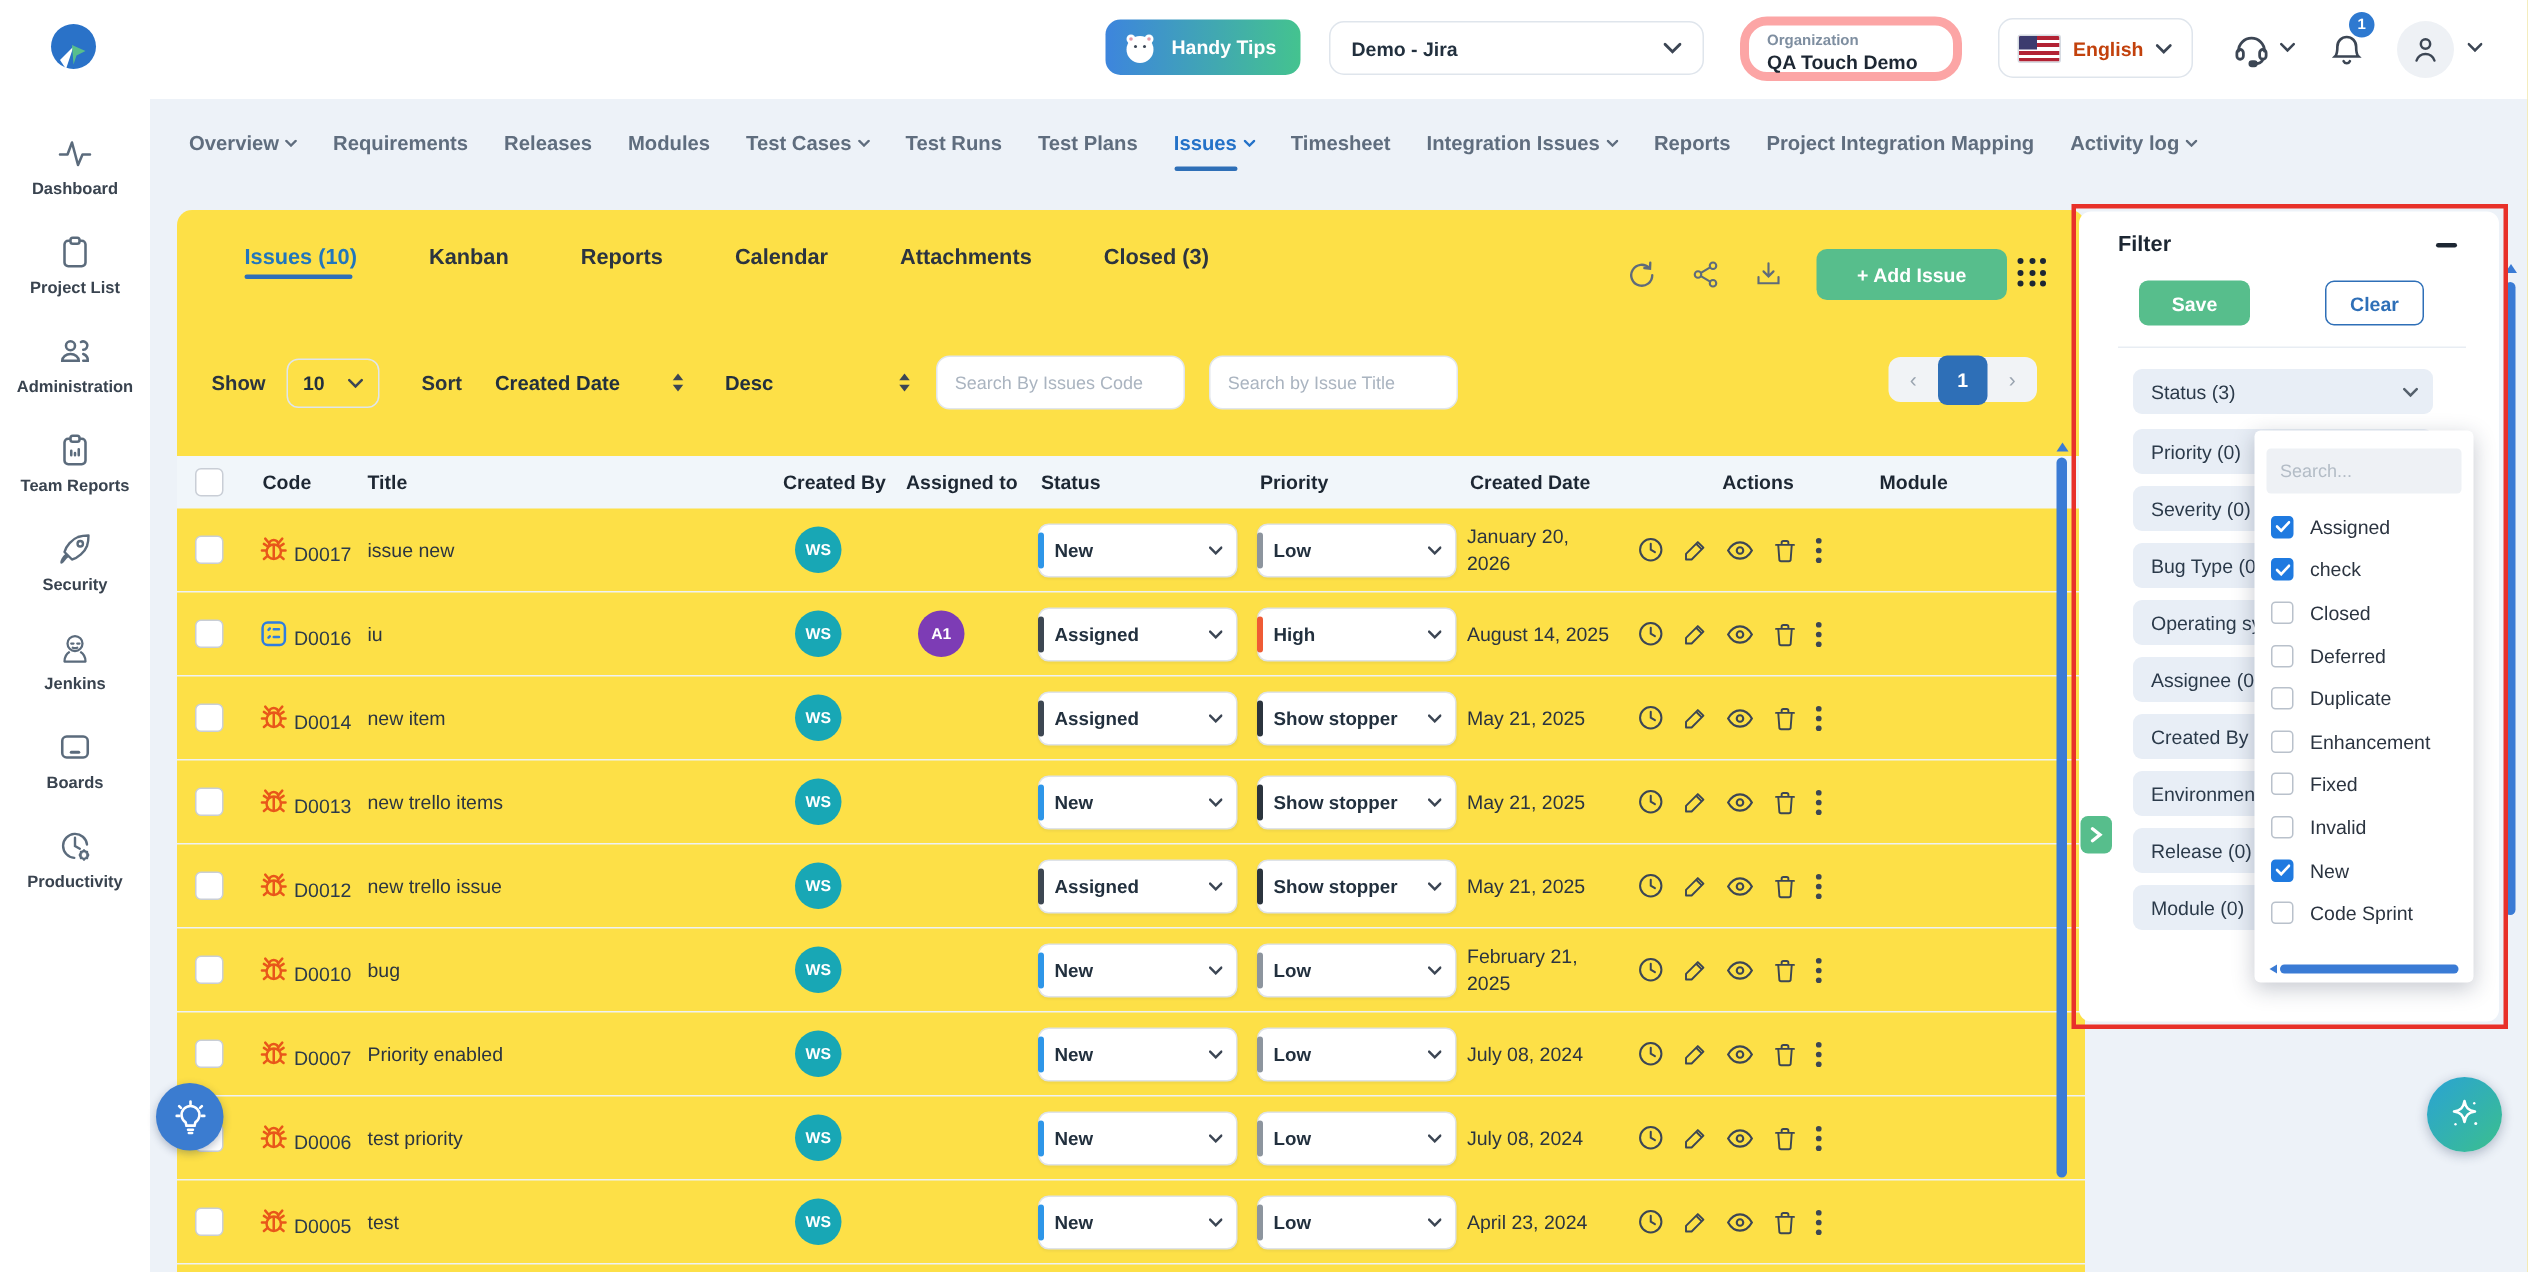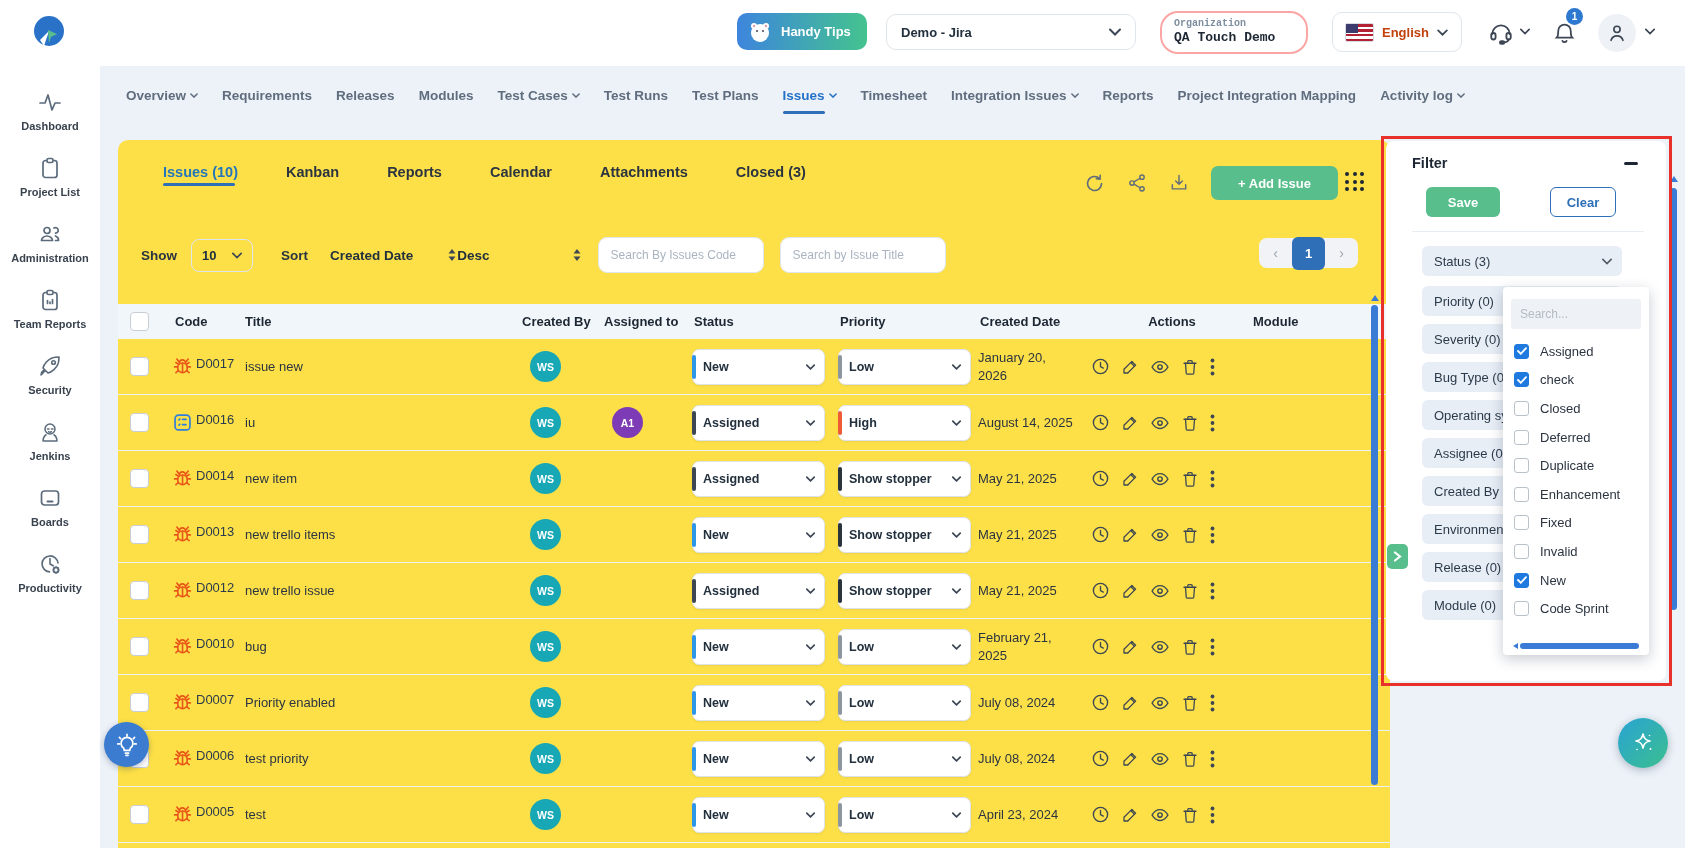--- a/index.html
+++ b/index.html
@@ -8,22 +8,22 @@
   svg{display:block;}
   
   .app-header{position:absolute;left:0;top:0;width:1685px;height:66px;background:#fff;z-index:5;}
   .logo{position:absolute;left:30px;top:14px;width:38px;height:38px;}
   .handy-tips{position:absolute;left:737px;top:13px;width:130px;height:37px;border-radius:10px;
     background:linear-gradient(90deg,#3d85dd,#44c38f);display:flex;align-items:center;gap:8px;padding-left:10px;box-sizing:border-box;cursor:pointer;}
   .handy-tips .label{color:#fff;font-weight:bold;font-size:13px;}
   .hd-select{position:absolute;left:886px;top:14px;width:250px;height:36px;border:1px solid #dfe5ec;border-radius:10px;
     background:#fff;display:flex;align-items:center;justify-content:space-between;padding:0 14px;box-sizing:border-box;cursor:pointer;}
   .hd-select .val{font-size:13px;font-weight:bold;color:#22303e;}
-  .org-box{position:absolute;left:1160px;top:11px;width:148px;height:43px;border:2px solid #fca5a5;border-radius:18px;background:#fff;
-    padding:5px 12px;box-sizing:border-box;font-family:Liberation Mono, monospace;}
+  .org-box{position:absolute;left:1160px;top:11px;width:148px;height:43px;border:6px solid #fca5a5;border-radius:18px;background:#fff;
+    padding:5px 12px;box-sizing:border-box;}
   .org-box .org-label{font-size:10px;color:#7e8ea0;font-weight:bold;}
   .org-box .org-name{font-size:13px;color:#1d2733;font-weight:bold;margin-top:1px;}
   .lang-box{position:absolute;left:1332px;top:12px;width:130px;height:40px;border:1px solid #dfe5ec;border-radius:10px;background:#fff;
     display:flex;align-items:center;gap:8px;padding:0 12px;box-sizing:border-box;cursor:pointer;}
   .flag{width:27px;height:17px;border:1px solid #d6dbe2;position:relative;overflow:hidden;border-radius:2px;
     background:repeating-linear-gradient(#b22234 0 2.5px,#fff 2.5px 5px);}
   .flag::after{content:"";position:absolute;left:0;top:0;width:12px;height:9px;background:#3c3b6e;}
   .lang-box .label{font-size:13px;font-weight:bold;color:#c2410c;}
   .hd-icon{position:absolute;top:20px;color:#3c4654;cursor:pointer;}
   .badge{position:absolute;left:1566px;top:8px;min-width:17px;height:17px;border-radius:9px;background:#2e79d0;color:#fff;
@@ -67,21 +67,21 @@
   .pg-arrow{width:33px;text-align:center;color:#9aa4b0;font-size:14px;cursor:pointer;}
   .pg-num{width:33px;height:33px;border-radius:6px;background:#2e6fb7;color:#fff;font-size:13px;font-weight:bold;
     display:flex;align-items:center;justify-content:center;cursor:pointer;}
   
   .trow{display:grid;grid-template-columns:40px 80px 282px 82px 90px 146px 140px 113px 160px 1fr;align-items:center;}
   .thead{position:absolute;left:0;top:164px;width:100%;height:35px;background:#f1f6fa;font-size:13px;font-weight:bold;color:#1d2733;}
   .thead .hc{padding-left:2px;}
   .tbody{position:absolute;left:0;top:199px;width:100%;}
   .data-row{height:55px;border-bottom:1px solid #eef1f5;}
   .cb{width:17px;height:17px;border:1.5px solid #c9ced6;border-radius:4px;background:#fff;margin-left:12px;cursor:pointer;}
-  .code-cell{display:flex;align-items:flex-start;gap:3px;padding-left:14px;font-size:13px;color:#2b3a4a;}
+  .code-cell{display:flex;align-items:flex-end;gap:3px;padding-left:14px;font-size:13px;color:#2b3a4a;}
   .title-cell{font-size:13px;color:#2b3440;padding-left:7px;}
   .avatar{width:31px;height:31px;border-radius:50%;color:#fff;font-size:10.5px;font-weight:bold;
     display:flex;align-items:center;justify-content:center;margin-left:10px;}
   .sel{width:133px;height:36px;background:#fff;border:1px solid #dfe3e8;border-radius:7px;display:flex;align-items:center;
     justify-content:space-between;padding:0 9px 0 10px;box-sizing:border-box;position:relative;cursor:pointer;
     box-shadow:0 1px 2px rgba(40,60,90,.08);}
   .sel::before{content:"";position:absolute;left:-1px;top:5px;bottom:5px;width:3.5px;border-radius:3px;background:var(--ac,#999);}
   .sel .sv{font-size:12.5px;font-weight:bold;color:#22303e;white-space:nowrap;}
   .date-cell{font-size:13px;color:#2b3440;line-height:1.35;padding-right:14px;}
   .actions-cell{display:flex;align-items:center;gap:11px;color:#3c4654;}
@@ -410,21 +410,21 @@
           </svg>
       </div>
       <span class="ctl-label" style="margin-left:28px;">Sort</span>
       <span class="sort-field" style="margin-left:22px;">Created Date</span>
       <span style="margin-left:34px;">
         <svg width="10" height="14" viewBox="0 0 10 14">
             <path d="M5 1 L8.5 5.5 H1.5 Z" fill="#3c4654"></path>
             <path d="M5 13 L1.5 8.5 H8.5 Z" fill="#3c4654"></path>
           </svg>
       </span>
-      <span class="sort-field" style="">Desc</span>
+      <span class="sort-field" style="margin-left:26px;">Desc</span>
       <span style="margin-left:82px;">
         <svg width="10" height="14" viewBox="0 0 10 14">
             <path d="M5 1 L8.5 5.5 H1.5 Z" fill="#3c4654"></path>
             <path d="M5 13 L1.5 8.5 H8.5 Z" fill="#3c4654"></path>
           </svg>
       </span>
       <input class="search-input" style="margin-left: 16px;" placeholder="Search By Issues Code">
       <input class="search-input" style="margin-left: 16px;" placeholder="Search by Issue Title">
       <div class="pager">
         <span class="pg-arrow">‹</span>

